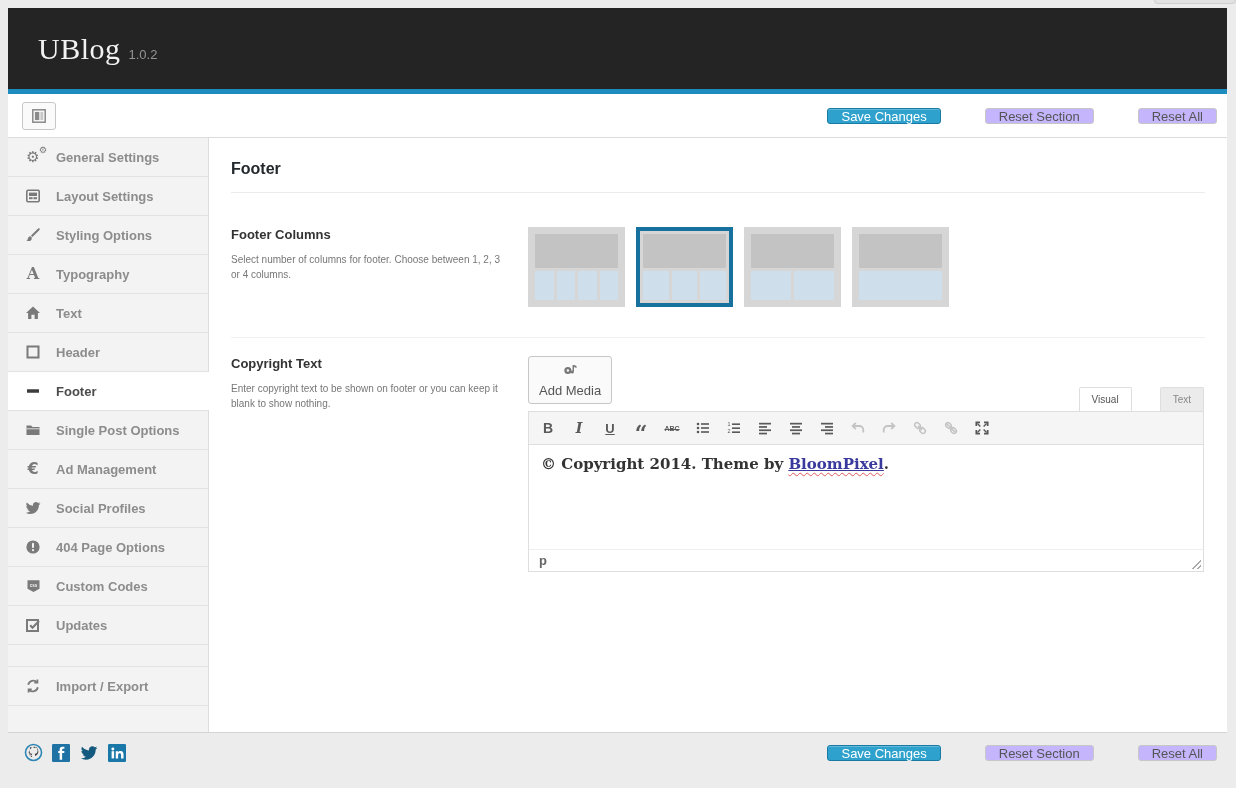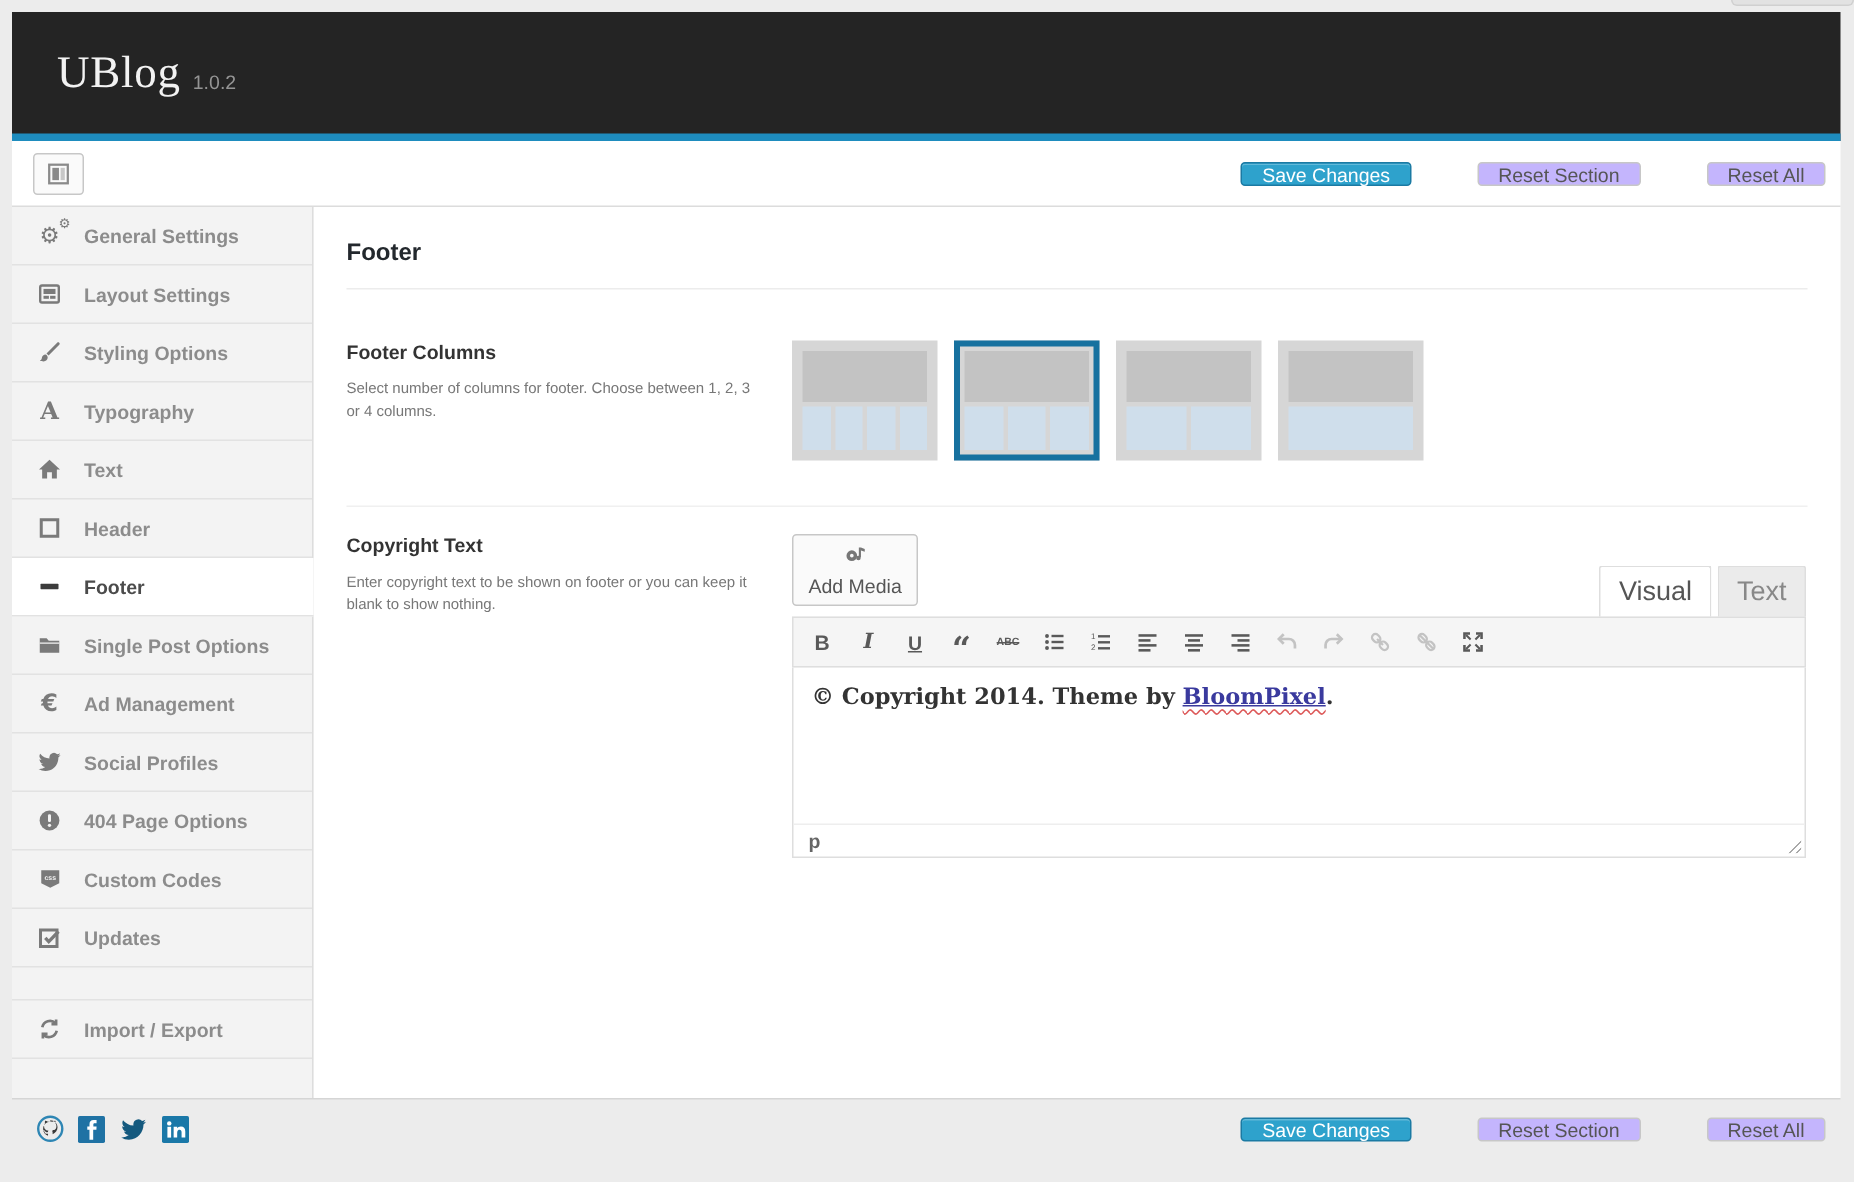--- a/index.html
+++ b/index.html
@@ -66,23 +66,23 @@
   .t-col { flex:1; background:#cfdeeb; }
 
   
   .editor { width:676px; }
   .editor-head { display:flex; align-items:flex-end; justify-content:space-between; }
   .add-media { display:flex; align-items:center; gap:6px; background:#fafafa;
                border:1px solid #c7c7c7; border-radius:3px; padding:5px 10px;
                font-size:13px; color:#555; cursor:pointer; margin-bottom:7px;
                font-family:"Liberation Sans", sans-serif;flex-direction:column; }
   .tabs { display:flex; gap:4px; }
-  .tab { padding:6px 12px 7px; font-size:18px; border:1px solid #dedede; border-bottom:none;
+  .tab { padding:6px 12px 7px; font-size:10px; border:1px solid #dedede; border-bottom:none;
          background:#ebebeb; color:#888; border-radius:2px 2px 0 0; cursor:pointer;
-         position:relative; top:1px; font-family:"Liberation Sans", sans-serif; }
+         position:relative; top:1px; font-family:"Liberation Sans", sans-serif;margin-left:24px; }
   .tab.active { background:#fff; color:#555; }
 
   .mce-toolbar { border:1px solid #dedede; background:#f5f5f5; padding:4px 5px;
                  display:flex; align-items:center; gap:3px; position:relative; z-index:1; }
   .mce-btn { width:28px; height:24px; display:flex; align-items:center; justify-content:center;
              background:transparent; border:none; color:#595959; cursor:pointer; border-radius:2px; }
   .mce-btn.disabled { color:#c3c3c3; cursor:default; }
   .glyph-b { font-weight:bold; font-size:14px; }
   .glyph-i { font-style:italic; font-family:"DejaVu Serif", serif; font-size:14px; font-weight:bold; }
   .glyph-u { font-size:13px; font-weight:bold; text-decoration:underline; }

